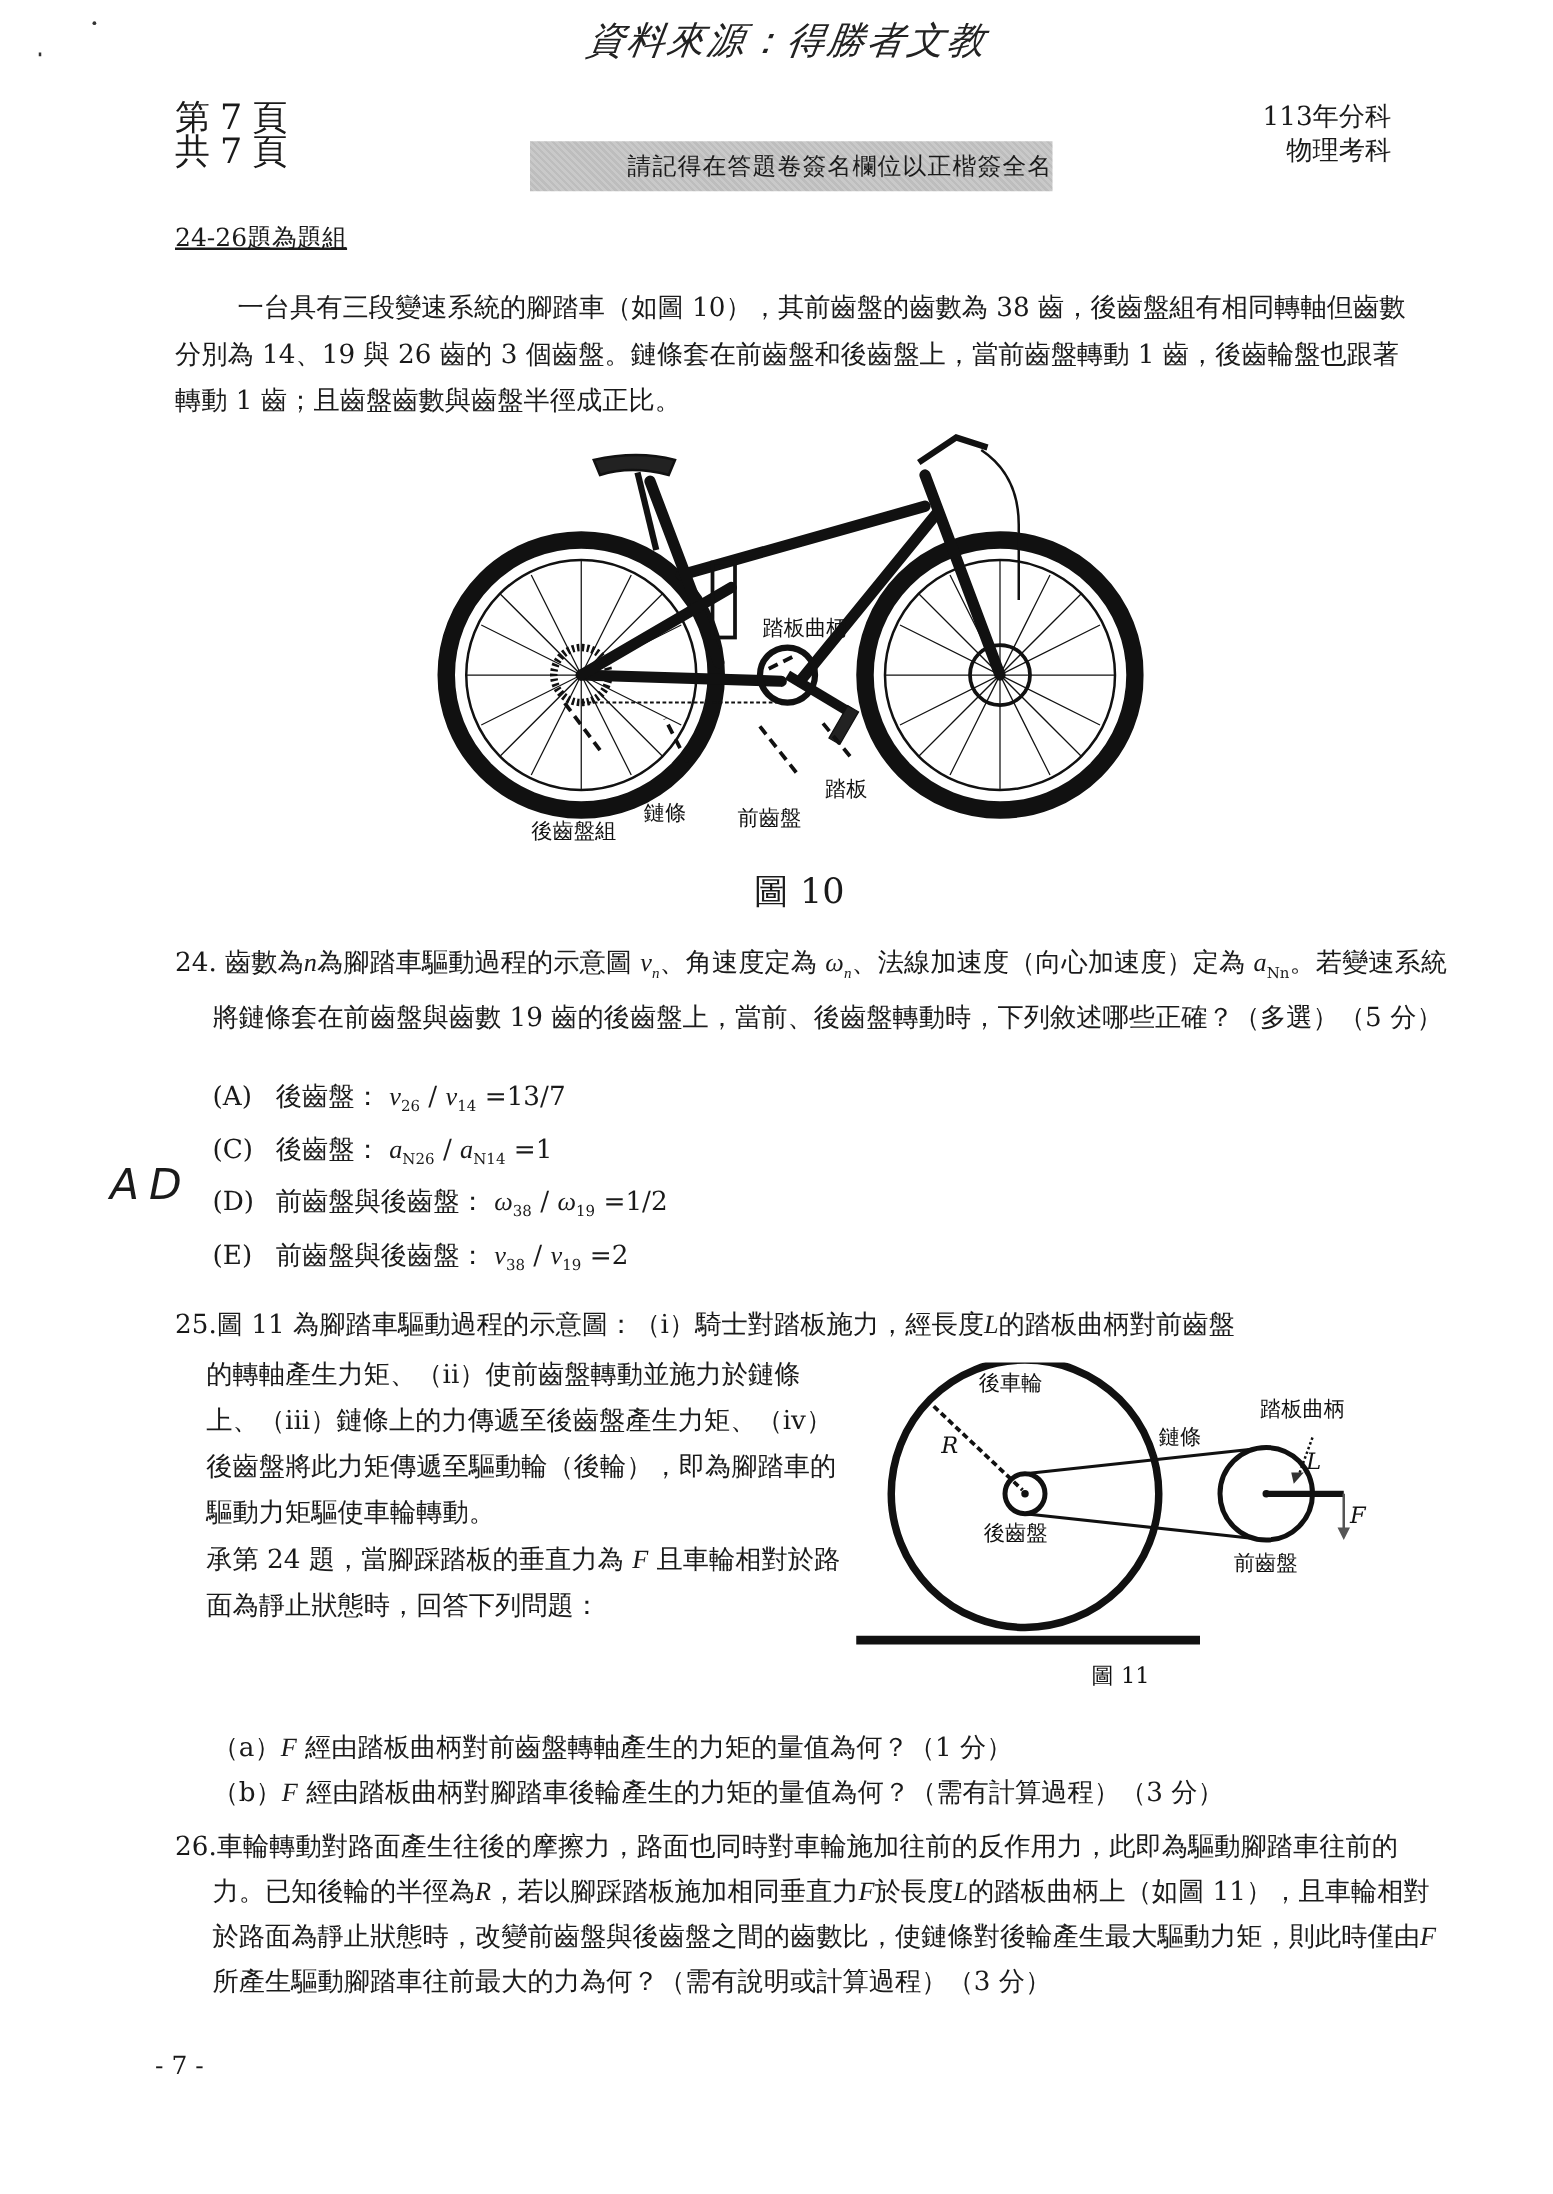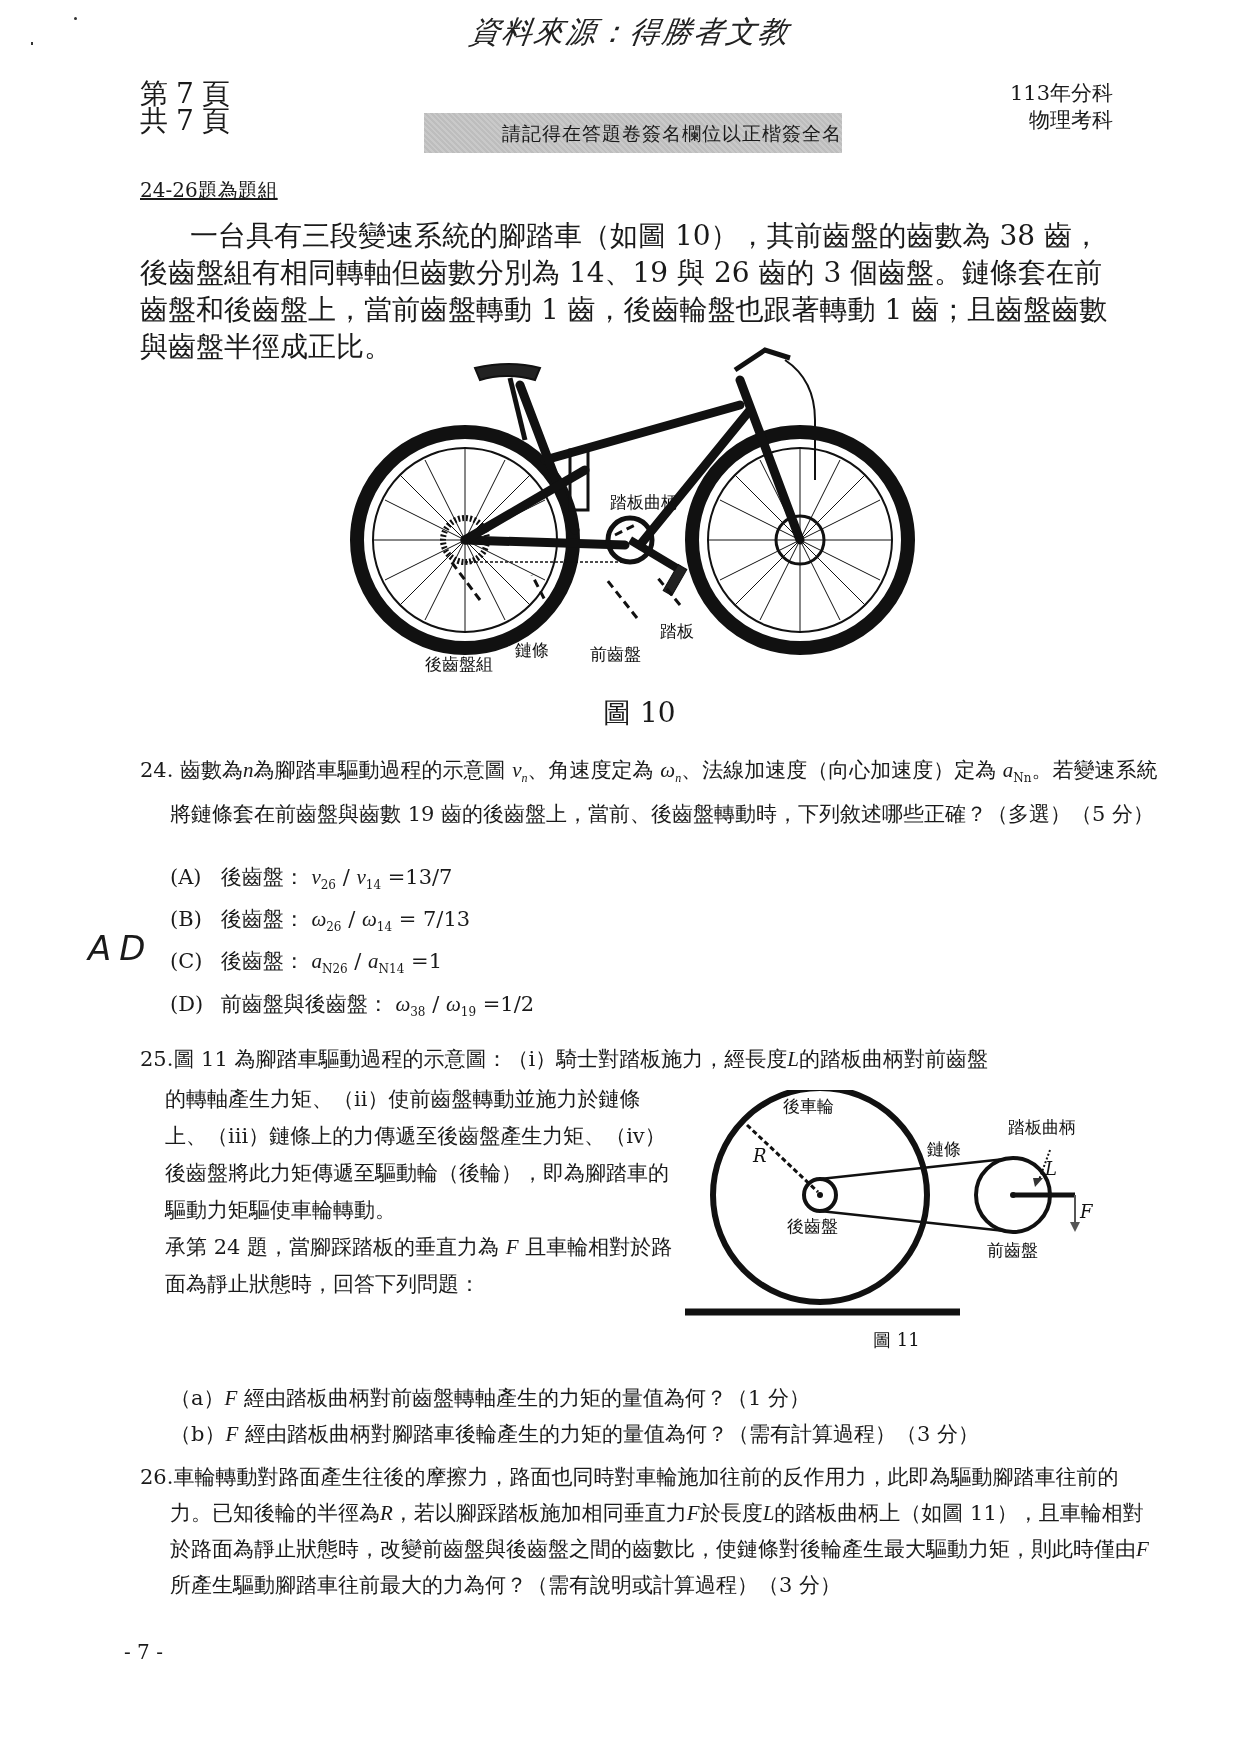--- a/index.html
+++ b/index.html
@@ -10,21 +10,21 @@
   .source { left:470px; top:12px; font-size:30px; letter-spacing:2px; transform:skewX(-8deg); color:#222; }
   .dot1 { left:74px; top:17px; width:3px; height:3px; background:#333; border-radius:50%; }
   .dot2 { left:31px; top:42px; width:2px; height:3px; background:#333; }
   .hdr-left { left:140px; top:80px; font-size:28px; line-height:27px; }
   .hdr-left div span.n { margin:0 8px; }
   .banner { left:424px; top:80px; width:418px; height:40px; background:#c9c9c9;
             background-image:repeating-linear-gradient(45deg,rgba(0,0,0,.06) 0 2px,transparent 2px 4px);
             font-size:19px; line-height:40px; text-align:right; letter-spacing:1px;margin-top:33px; }
   .hdr-right { left:1010px; top:80px; font-size:21px; line-height:27px; text-align:right; }
   .group-title { left:140px; top:177px; font-size:20px; text-decoration:underline; }
-  .para { left:140px; top:217px; width:985px; font-size:28px; line-height:37px; }
+  .para { left:140px; top:228px; width:985px; font-size:21px; line-height:37px; }
   .para .indent { display:inline-block; width:50px; }
   .fig10 { left:345px; top:340px; width:570px; height:370px; }
   .fig10-cap { left:603px; top:694px; font-size:28px; }
   .q { font-size:21px; line-height:36px; }
   .q24 { left:140px; top:752px; width:990px; }
   .opts { left:170px; top:860px; font-size:21px; line-height:34px; }
   .opts .lab { display:inline-block; width:44px; }
   .math { font-style:italic; font-family:"Liberation Serif","DejaVu Serif",serif; }
   sub { font-size:12px; font-style:normal; }
   .ad { left:88px; top:928px; font-size:34px; font-family:"DejaVu Sans",sans-serif; font-style:italic; letter-spacing:8px; font-weight:300; }
@@ -118,23 +118,23 @@
 <div class="abs q q24 hang">
   <span>24.</span>
   <span>齒數為</span><span class="math">n</span><span>為腳踏車驅動過程的示意圖</span>
   <span class="math">v</span><sub class="math">n</sub><span>、角速度定為</span>
   <span class="math">ω</span><sub class="math">n</sub><span>、法線加速度（向心加速度）定為</span>
   <span class="math">a</span><sub>Nn</sub><span>。若變速系統將鏈條套在前齒盤與齒數 19 齒的後齒盤上，當前、後齒盤轉動時，下列敘述哪些正確？（多選）（5 分）</span>
 </div>
 <div class="abs ad hand">AD</div>
 <div class="abs opts">
   <div><span class="lab">(A)</span> <span>後齒盤：</span> <span class="math">v</span><sub>26</sub> / <span class="math">v</span><sub>14</sub> <span>=13/7</span></div>
-  <div><span class="lab">(B)</span> <span>後齒盤：</span> <span class="math">ω</span><sub>26</sub> / <span class="math">ω</span><sub>14</sub> <span>= 7/13</span></div>
   <div><span class="lab">(C)</span> <span>後齒盤：</span> <span class="math">a</span><sub>N26</sub> / <span class="math">a</span><sub>N14</sub> <span>=1</span></div>
   <div><span class="lab">(D)</span> <span>前齒盤與後齒盤：</span> <span class="math">ω</span><sub>38</sub> / <span class="math">ω</span><sub>19</sub> <span>=1/2</span></div>
+  <div><span class="lab">(E)</span> <span>前齒盤與後齒盤：</span> <span class="math">v</span><sub>38</sub> / <span class="math">v</span><sub>19</sub> <span>=2</span></div>
 </div>
 
 <div class="abs q q25">
   <span>25.</span><span>圖 11 為腳踏車驅動過程的示意圖：（i）騎士對踏板施力，經長度</span><span class="math">L</span><span>的踏板曲柄對前齒盤</span>
 </div>
 <div class="abs q25-left">
   <div>的轉軸產生力矩、（ii）使前齒盤轉動並施力於鏈條上、（iii）鏈條上的力傳遞至後齒盤產生力矩、（iv）後齒盤將此力矩傳遞至驅動輪（後輪），即為腳踏車的驅動力矩驅使車輪轉動。</div>
   <div><span>承第 24 題，當腳踩踏板的垂直力為</span> <span class="math">F</span> <span>且車輪相對於路面為靜止狀態時，回答下列問題：</span></div>
 </div>
 

